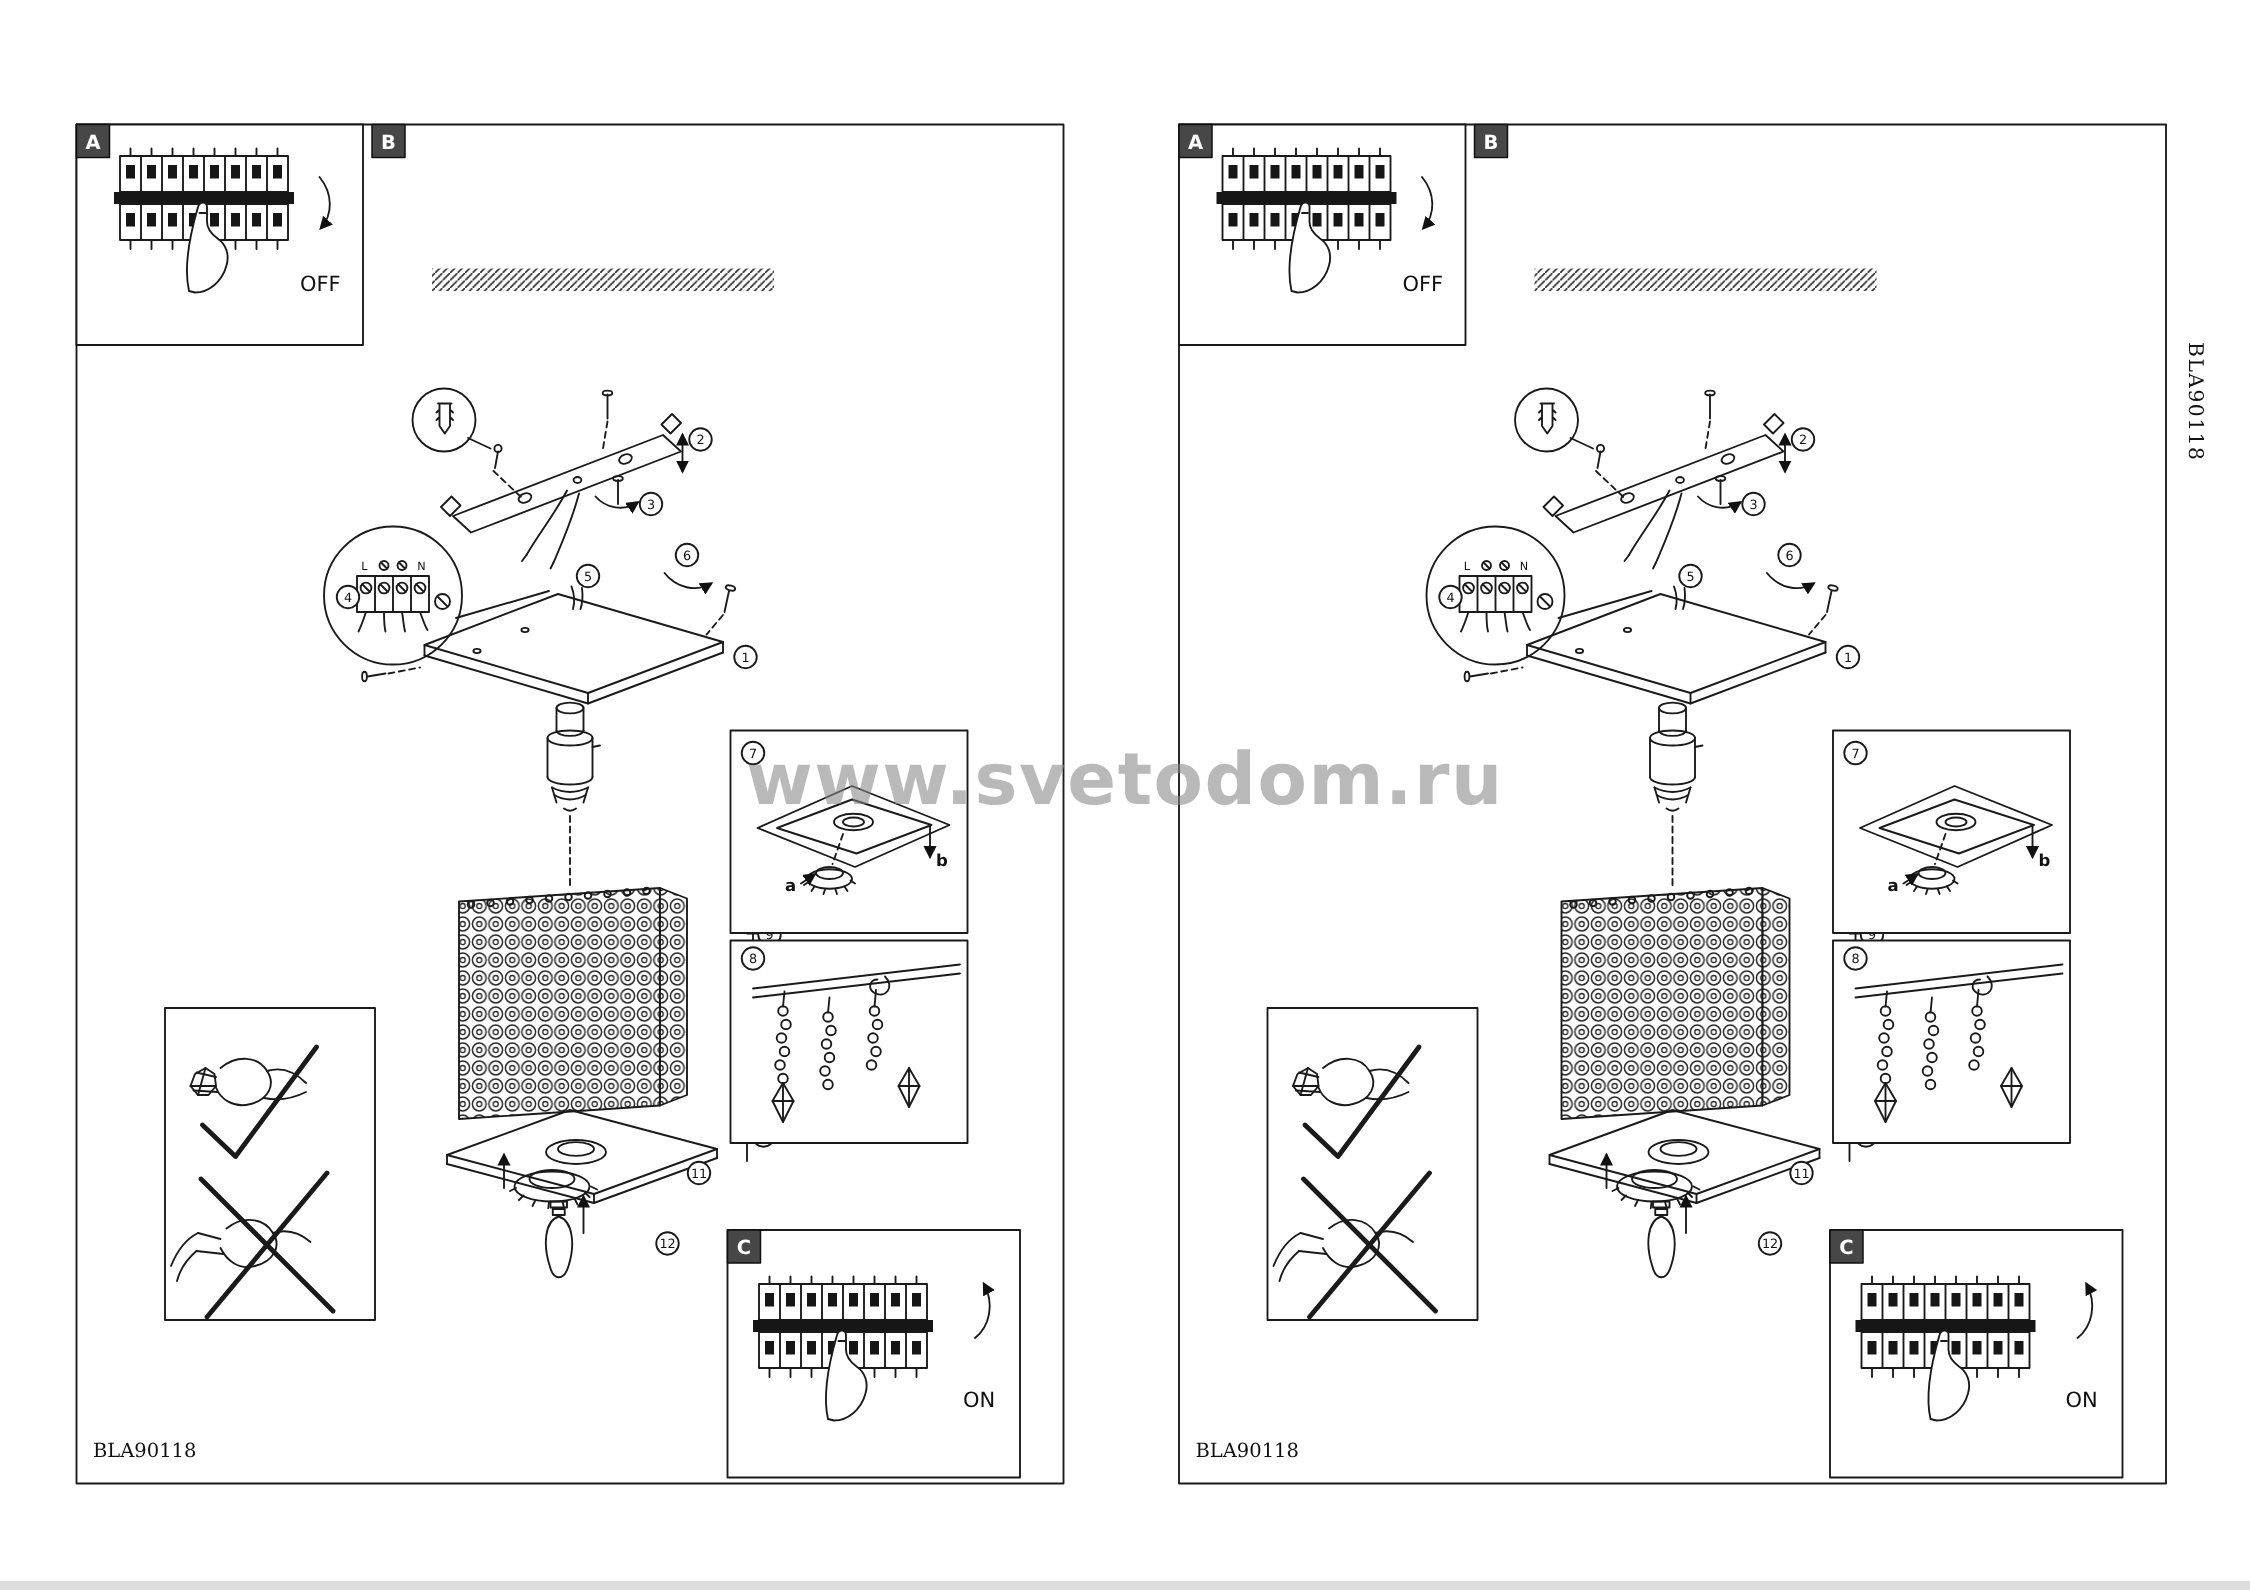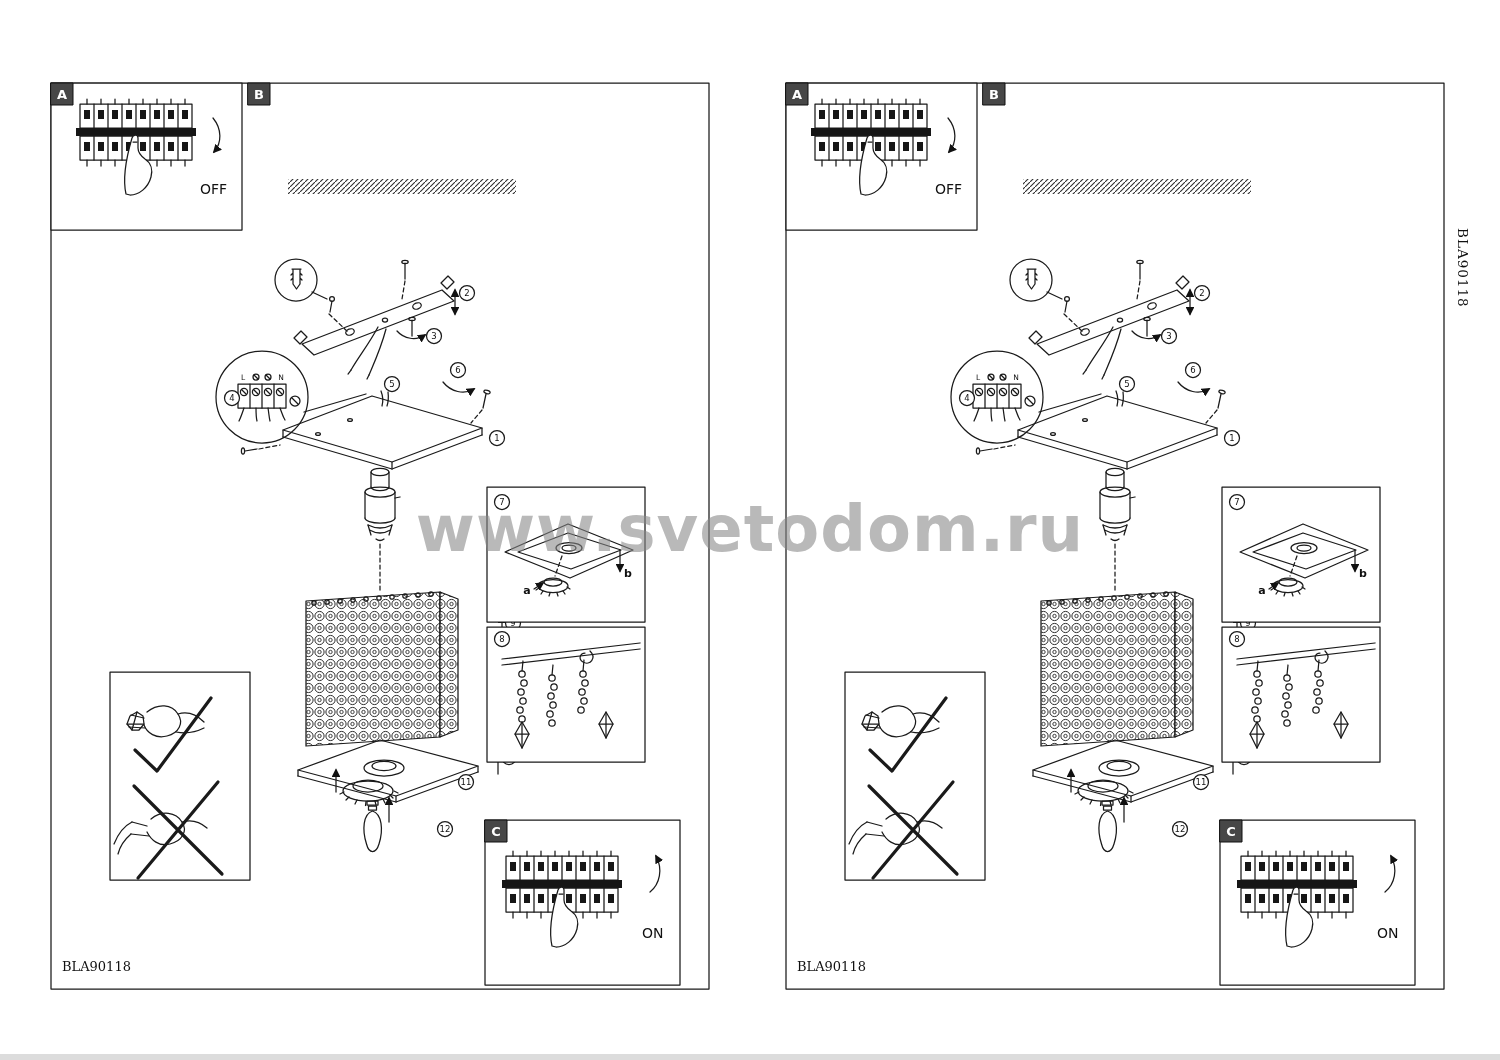--- a/index.html
+++ b/index.html
@@ -18,21 +18,21 @@
   .badge text{fill:#fff !important;font-weight:bold;font-size:13px;text-anchor:middle;}
   .step circle{fill:#fff !important;}
   .step text{font-size:8.5px;text-anchor:middle;}
   .dash{stroke-dasharray:4 3;}
   .thick{stroke-width:3.2px !important;}
   text.lbl14{font-size:14px;}
   text.lblm{font-family:"DejaVu Serif",serif;font-size:13px;}
   text.lblsm{font-size:7.5px;text-anchor:middle;}
   text.lblab{font-size:11px;font-weight:bold;text-anchor:middle;}
   .watermark{position:absolute;left:0;right:0;top:492px;text-align:center;
-      font-size:64px;font-weight:bold;letter-spacing:1px;color:rgba(135,135,135,0.58);
+      font-size:48px;font-weight:bold;letter-spacing:1px;color:rgba(135,135,135,0.58);
       pointer-events:none;}
   .side-label{position:absolute;left:1455px;top:228px;writing-mode:vertical-rl;
       font-family:"DejaVu Serif",serif;font-size:13.5px;color:#111;letter-spacing:1px;}
   .bottom-strip{position:absolute;left:0;right:0;bottom:0;height:6px;background:#dcdcdc;}
 </style>
 </head>
 <body>
 
 <div>
 

